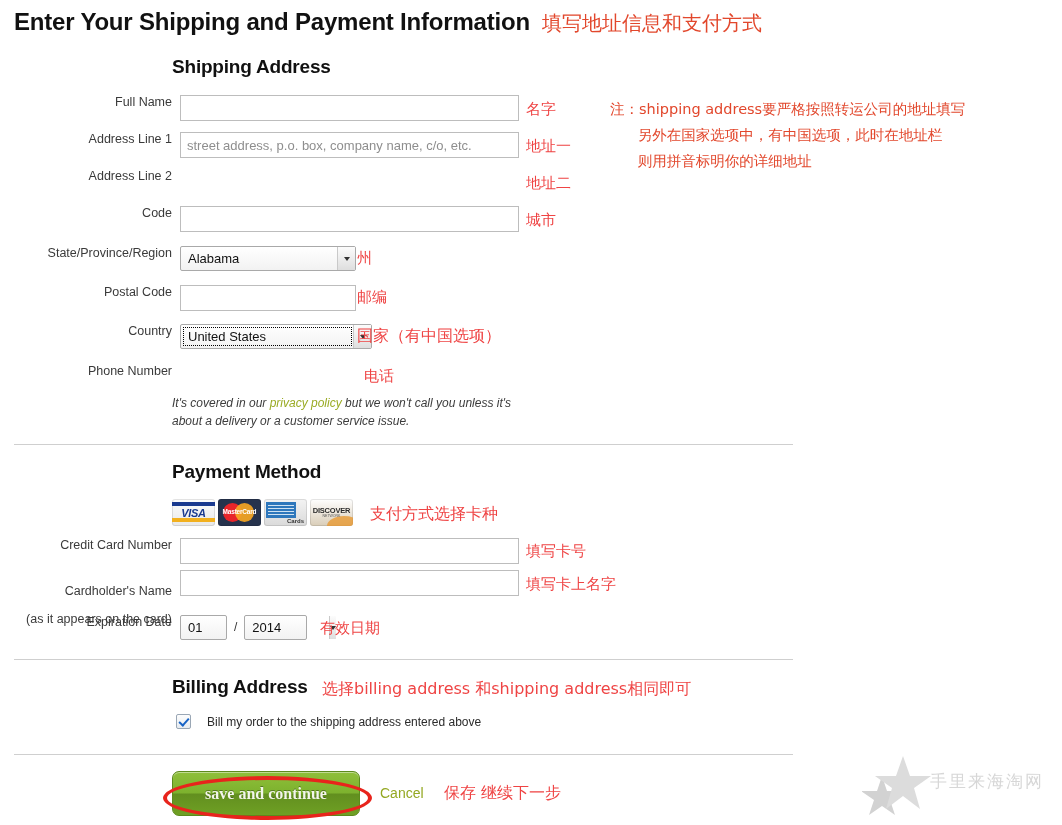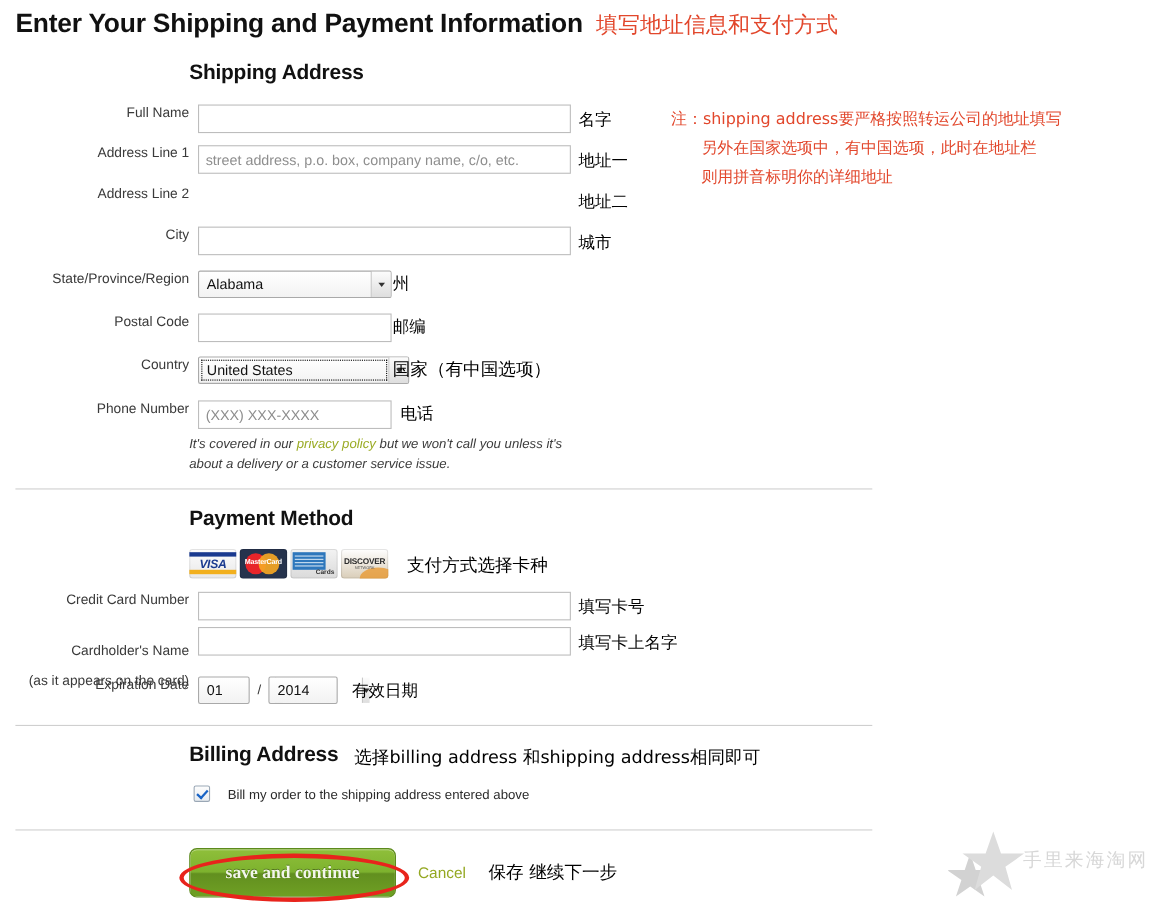--- a/index.html
+++ b/index.html
@@ -135,21 +135,21 @@
   .slash {
     font-size: 12px;
     color: #333;
     margin: 0 7px;
     line-height: 25px;
   }
 
   
   .annot {
     position: absolute;
-    color: #000000;
+    color: #ef4444;
     font-family: "DejaVu Sans", sans-serif;
     font-size: 15px;
     white-space: nowrap;
   }
   .annot.big { font-size: 16px; }
 
   .note-block {
     position: absolute;
     color: #e2472c;
     font-family: "DejaVu Sans", sans-serif;
@@ -295,21 +295,21 @@
   <input class="txt" type="text" placeholder="street address, p.o. box, company name, c/o, etc." style="">
 </div>
 <div class="annot" style="left:526px; top:137px;">地址一</div>
 
 <div class="row" style="left:14px; top:169px;">
   <div class="fld-label">Address Line 2</div>
 </div>
 <div class="annot" style="left:526px; top:174px;">地址二</div>
 
 <div class="row" style="left:14px; top:206px;">
-  <div class="fld-label">City</div>
+  <div class="fld-label">Code</div>
   <input class="txt" type="text" placeholder="" style="">
 </div>
 <div class="annot" style="left:526px; top:211px;">城市</div>
 
 <div class="row" style="left:14px; top:246px;">
   <div class="fld-label">State/Province/Region</div>
   <div class="sel state">
     <span class="sel-text">Alabama</span>
     <span class="arrow-box"></span>
   </div>
@@ -327,21 +327,20 @@
   <div class="sel country">
     <span class="focus-ring"></span>
     <span class="sel-text">United States</span>
     <span class="arrow-box"></span>
   </div>
 </div>
 <div class="annot big" style="left:357px; top:326px;">国家（有中国选项）</div>
 
 <div class="row" style="left:14px; top:364px;">
   <div class="fld-label">Phone Number</div>
-  <input class="txt narrow" type="text" placeholder="(XXX) XXX-XXXX" style="">
 </div>
 <div class="annot" style="left:364px; top:367px;">电话</div>
 
 <div class="help" style="top:394px;">
   <span>It's covered in our </span><a href="#">privacy policy</a><span> but we won't call you unless it's about a delivery or a customer service issue.</span>
 </div>
 
 <hr class="divider" style="top:444px;">
 
 <div class="section-heading" style="left:172px; top:461px;">Payment Method</div>

